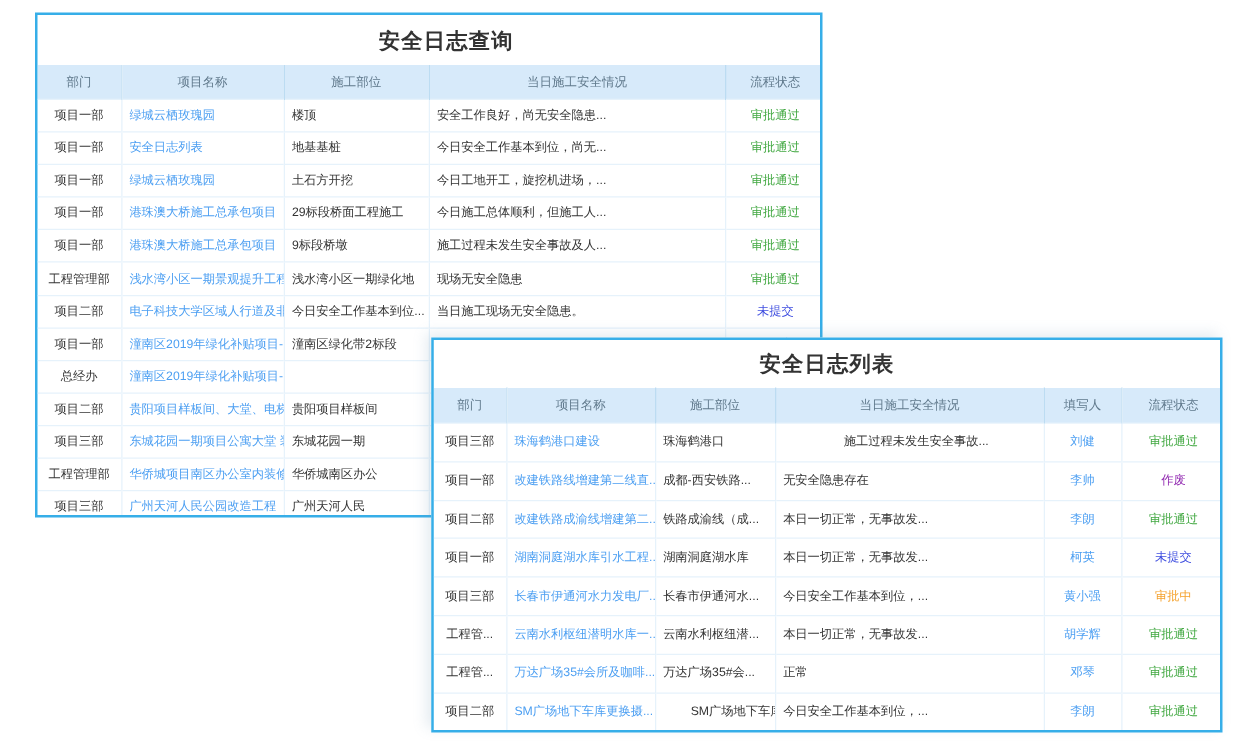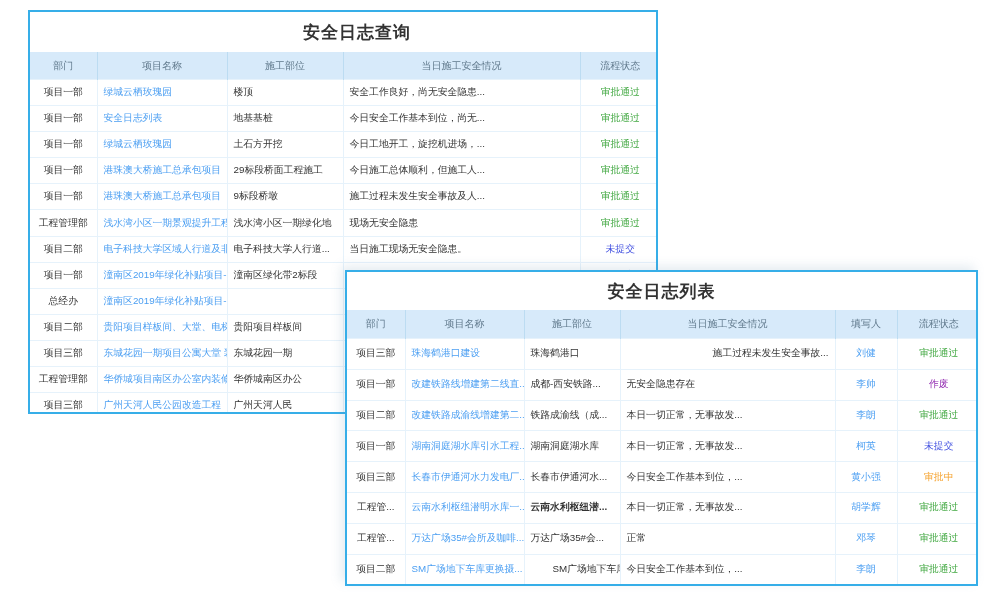--- a/index.html
+++ b/index.html
@@ -110,21 +110,21 @@
         <tr>
           <td style="text-align: center;">工程管理部</td>
           <td class="link" style="text-align: left;">浅水湾小区一期景观提升工程</td>
           <td style="text-align: left;">浅水湾小区一期绿化地</td>
           <td style="text-align: left;">现场无安全隐患</td>
           <td class="approved" style="text-align: center;">审批通过</td>
         </tr>
         <tr>
           <td style="text-align: center;">项目二部</td>
           <td class="link" style="text-align: left;">电子科技大学区域人行道及非</td>
-          <td style="text-align: left;">电子科技大学人行道...</td>
+          <td style="text-align: left;">今日安全工作基本到位...</td>
           <td style="text-align: left;">当日施工现场无安全隐患。</td>
           <td class="unsubmitted" style="text-align: center;">未提交</td>
         </tr>
         <tr>
           <td style="text-align: center;">项目一部</td>
           <td class="link" style="text-align: left;">潼南区2019年绿化补贴项目-...</td>
           <td style="text-align: left;">潼南区绿化带2标段</td>
           <td style="text-align: left;">土建班组10人，绿化班组13人</td>
           <td class="unsubmitted" style="text-align: center;">未提交</td>
         </tr>
@@ -186,21 +186,21 @@
           <th>当日施工安全情况</th>
           <th>填写人</th>
           <th>流程状态</th>
         </tr>
       </thead>
       <tbody>
         <tr>
           <td style="text-align: center;">项目三部</td>
           <td class="link" style="text-align: left;">珠海鹤港口建设</td>
           <td style="text-align: left;">珠海鹤港口</td>
-          <td style="text-align: right; padding-left: 17px;">施工过程未发生安全事故...</td>
+          <td style="text-align: center; padding-left: 17px;">施工过程未发生安全事故...</td>
           <td class="name" style="text-align: center;">刘健</td>
           <td class="approved" style="text-align: center;">审批通过</td>
         </tr>
         <tr>
           <td style="text-align: center;">项目一部</td>
           <td class="link" style="text-align: left;">改建铁路线增建第二线直...</td>
           <td style="text-align: left;">成都-西安铁路...</td>
           <td style="text-align: left;">无安全隐患存在</td>
           <td class="name" style="text-align: center;">李帅</td>
           <td class="voided" style="text-align: center;">作废</td>
@@ -225,21 +225,21 @@
           <td style="text-align: center;">项目三部</td>
           <td class="link" style="text-align: left;">长春市伊通河水力发电厂...</td>
           <td style="text-align: left;">长春市伊通河水...</td>
           <td style="text-align: left;">今日安全工作基本到位，...</td>
           <td class="name" style="text-align: center;">黄小强</td>
           <td class="pending" style="text-align: center;">审批中</td>
         </tr>
         <tr>
           <td style="text-align: center;">工程管...</td>
           <td class="link" style="text-align: left;">云南水利枢纽潜明水库一...</td>
-          <td style="text-align: left; font-weight: bold;">云南水利枢纽潜...</td>
+          <td style="text-align: left;">云南水利枢纽潜...</td>
           <td style="text-align: left;">本日一切正常，无事故发...</td>
           <td class="name" style="text-align: center;">胡学辉</td>
           <td class="approved" style="text-align: center;">审批通过</td>
         </tr>
         <tr>
           <td style="text-align: center;">工程管...</td>
           <td class="link" style="text-align: left;">万达广场35#会所及咖啡...</td>
           <td style="text-align: left;">万达广场35#会...</td>
           <td style="text-align: left;">正常</td>
           <td class="name" style="text-align: center;">邓琴</td>

